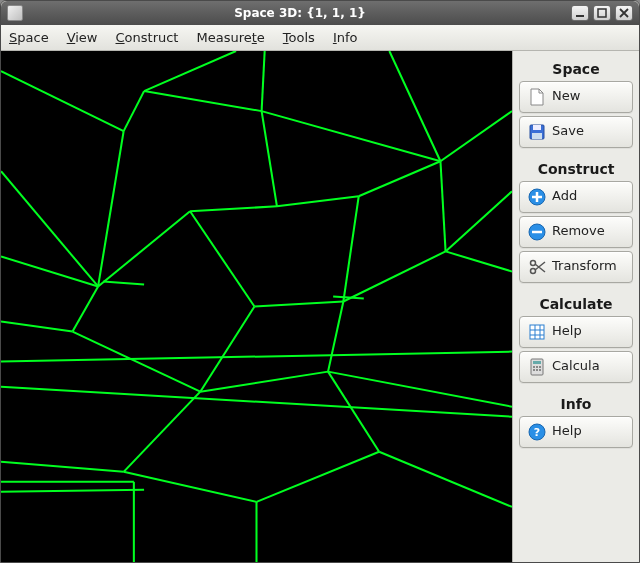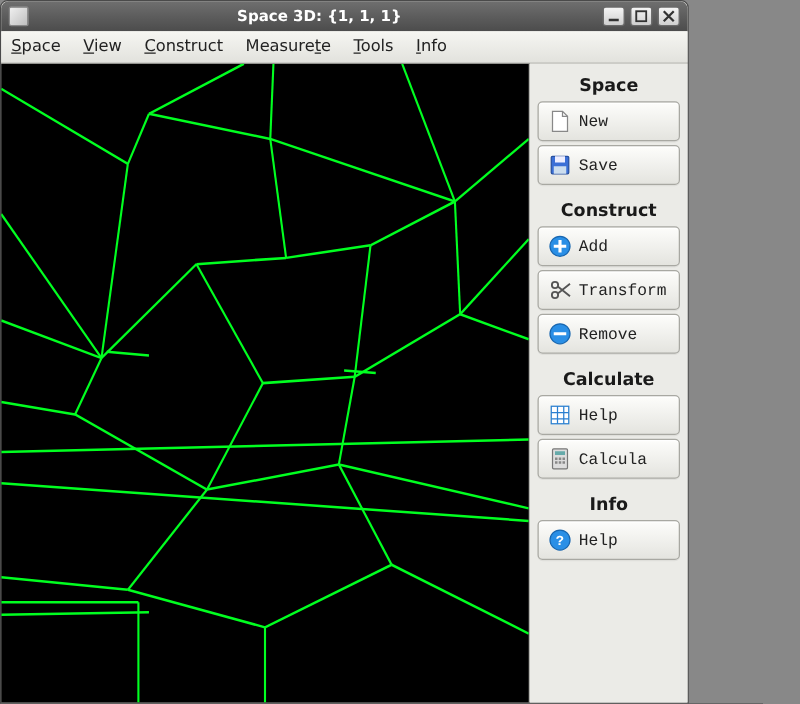--- a/index.html
+++ b/index.html
@@ -7,21 +7,21 @@
     margin: 0;
     padding: 0;
     width: 640px;
     height: 563px;
     font-family: "DejaVu Sans", "Liberation Sans", Arial, sans-serif;
     font-size: 13px;
     background: #888;
     overflow: hidden;
   }
   .window {
-    width: 551px;
+    width: 640px;
     height: 563px;
     background: #e8e8e3;
     border: 1px solid #4a4a4a;
     border-radius: 6px 6px 0 0;
     display: flex;
     flex-direction: column;
   }
   .titlebar {
     height: 24px;
     background: linear-gradient(to bottom, #6f6f6f 0%, #5d5d5d 50%, #4c4c4c 100%);
@@ -91,32 +91,30 @@
   }
   .side-heading {
     font-weight: bold;
     text-align: center;
     margin: 6px 0 4px 0;
     font-size: 14px;
     color: #1a1a1a;
   }
   .side-btn {
     display: flex;
-    align-items: center;
     gap: 6px;
     padding: 6px 8px;
     margin: 3px 2px;
     background: linear-gradient(to bottom, #fdfdfb, #e4e4df);
     border: 1px solid #a8a8a2;
     border-radius: 4px;
     box-shadow: inset 0 1px 0 #fff, 0 1px 0 rgba(0,0,0,0.05);
     color: #222;
     font-size: 13px;
     cursor: default;
-    font-family: Liberation Mono, monospace;
   }
   .side-btn .icon {
     width: 18px; height: 18px;
     flex: 0 0 18px;
     display: flex; align-items: center; justify-content: center;
   }
   .side-btn .label { flex: 1; text-align: left; }
   .sep { height: 4px; }
 </style>
 </head>
@@ -240,35 +238,35 @@
             <svg width="18" height="18" viewBox="0 0 18 18">
               <circle cx="9" cy="9" r="8" fill="#2a8fe6" stroke="#1766b0"></circle>
               <path d="M9 4 v10 M4 9 h10" stroke="#fff" stroke-width="2.5"></path>
             </svg>
           </span>
         <span class="label">Add</span>
       </div>
       <div class="side-btn">
         <span class="icon">
             <svg width="18" height="18" viewBox="0 0 18 18">
+              <circle cx="9" cy="9" r="8" fill="#2a8fe6" stroke="#1766b0"></circle>
+              <path d="M4 9 h10" stroke="#fff" stroke-width="2.5"></path>
+            </svg>
+          </span>
+        <span class="label">Remove</span>
+      </div>
+      <div class="side-btn">
+        <span class="icon">
+            <svg width="18" height="18" viewBox="0 0 18 18">
               <circle cx="5" cy="5" r="2.5" fill="none" stroke="#555" stroke-width="1.5"></circle>
               <circle cx="5" cy="13" r="2.5" fill="none" stroke="#555" stroke-width="1.5"></circle>
               <path d="M7 6 L17 14 M7 12 L17 4" stroke="#555" stroke-width="1.5"></path>
             </svg>
           </span>
         <span class="label">Transform</span>
-      </div>
-      <div class="side-btn">
-        <span class="icon">
-            <svg width="18" height="18" viewBox="0 0 18 18">
-              <circle cx="9" cy="9" r="8" fill="#2a8fe6" stroke="#1766b0"></circle>
-              <path d="M4 9 h10" stroke="#fff" stroke-width="2.5"></path>
-            </svg>
-          </span>
-        <span class="label">Remove</span>
       </div>
 
       <div class="sep"></div>
       <div class="side-heading">Calculate</div>
       <div class="side-btn">
         <span class="icon">
             <svg width="16" height="16" viewBox="0 0 16 16">
               <rect x="1" y="1" width="14" height="14" fill="#fff" stroke="#2a7fd0"></rect>
               <path d="M1 6 h14 M1 11 h14 M6 1 v14 M11 1 v14" stroke="#2a7fd0"></path>
             </svg>

